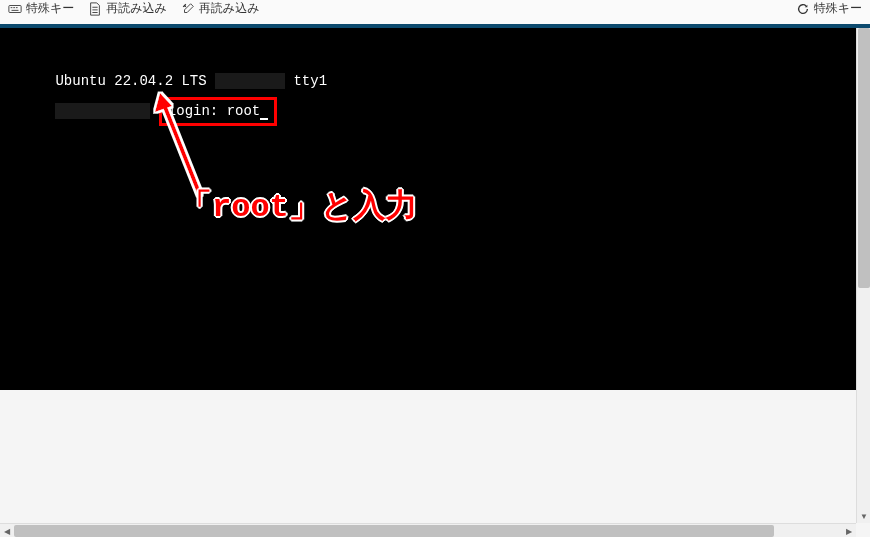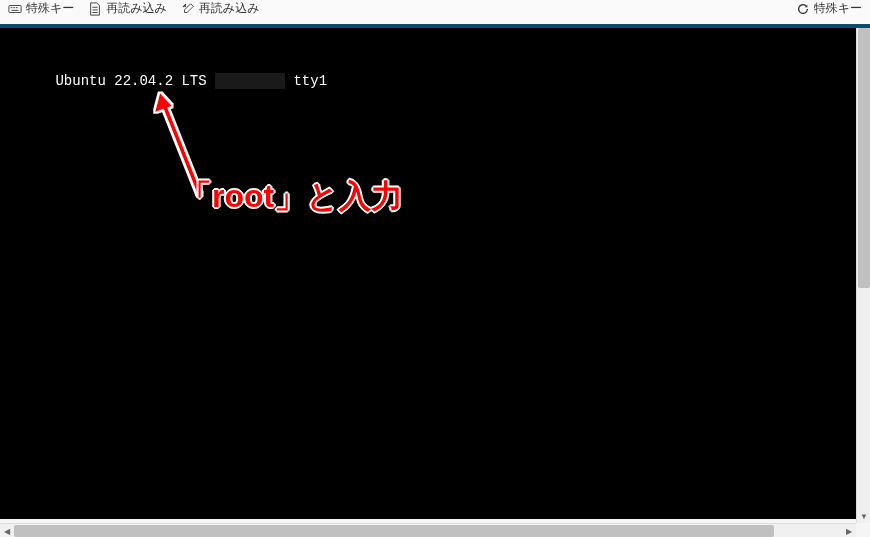--- a/index.html
+++ b/index.html
@@ -53,21 +53,21 @@
       position: relative;
       height: 495px;
       overflow: hidden;
       background: #f5f5f5;
     }
     .console {
       background: #000;
       color: #fff;
       font-family: "Courier New", monospace;
       font-size: 14px;
-      height: 491px;
+      height: 362px;
       padding: 0;
       position: relative;
       line-height: 1.5;
     }
     .console-line1 {
       position: absolute;
       top: 22px;
       left: 5px;
       white-space: pre;
     }
@@ -99,28 +99,28 @@
     .cursor {
       display: inline-block;
       width: 8px;
       height: 2px;
       background: #fff;
       vertical-align: bottom;
       margin-bottom: 2px;
     }
     .annotation-text {
       position: absolute;
-      top: 144px;
+      top: 156px;
       left: 180px;
       font-size: 32px;
       font-weight: bold;
       color: #ff0000;
       text-shadow: -1px -1px 0 #fff, 1px -1px 0 #fff, -1px 1px 0 #fff, 1px 1px 0 #fff,
                    -2px 0 0 #fff, 2px 0 0 #fff, 0 -2px 0 #fff, 0 2px 0 #fff;
-      font-family: Liberation Sans, sans-serif;
+      font-family: Liberation Mono, monospace;
     }
     .arrow-svg {
       position: absolute;
       top: 62px;
       left: 145px;
       width: 80px;
       height: 110px;
       pointer-events: none;
     }
     .scrollbar-v {
@@ -244,20 +244,23 @@
       </span>
       <span>特殊キー</span>
     </div>
   </div>
 </div>
 
 <div class="console-container">
   <div class="console">
     <div class="console-line1">
       <span>Ubuntu 22.04.2 LTS </span><span class="redacted1"></span><span> tty1</span>
+    </div>
+    <div class="console-line2">
+      <span class="redacted2"></span> <span class="login-box"><span>login: root</span><span class="cursor"></span></span>
     </div>
 
     <svg class="arrow-svg" viewBox="0 0 80 110">
       <defs>
         <filter id="white-outline">
           <feMorphology operator="dilate" radius="1.5" in="SourceAlpha" result="dilated"></feMorphology>
           <feFlood flood-color="white" result="white"></feFlood>
           <feComposite in="white" in2="dilated" operator="in" result="outline"></feComposite>
           <feMerge>
             <feMergeNode in="outline"></feMergeNode>

